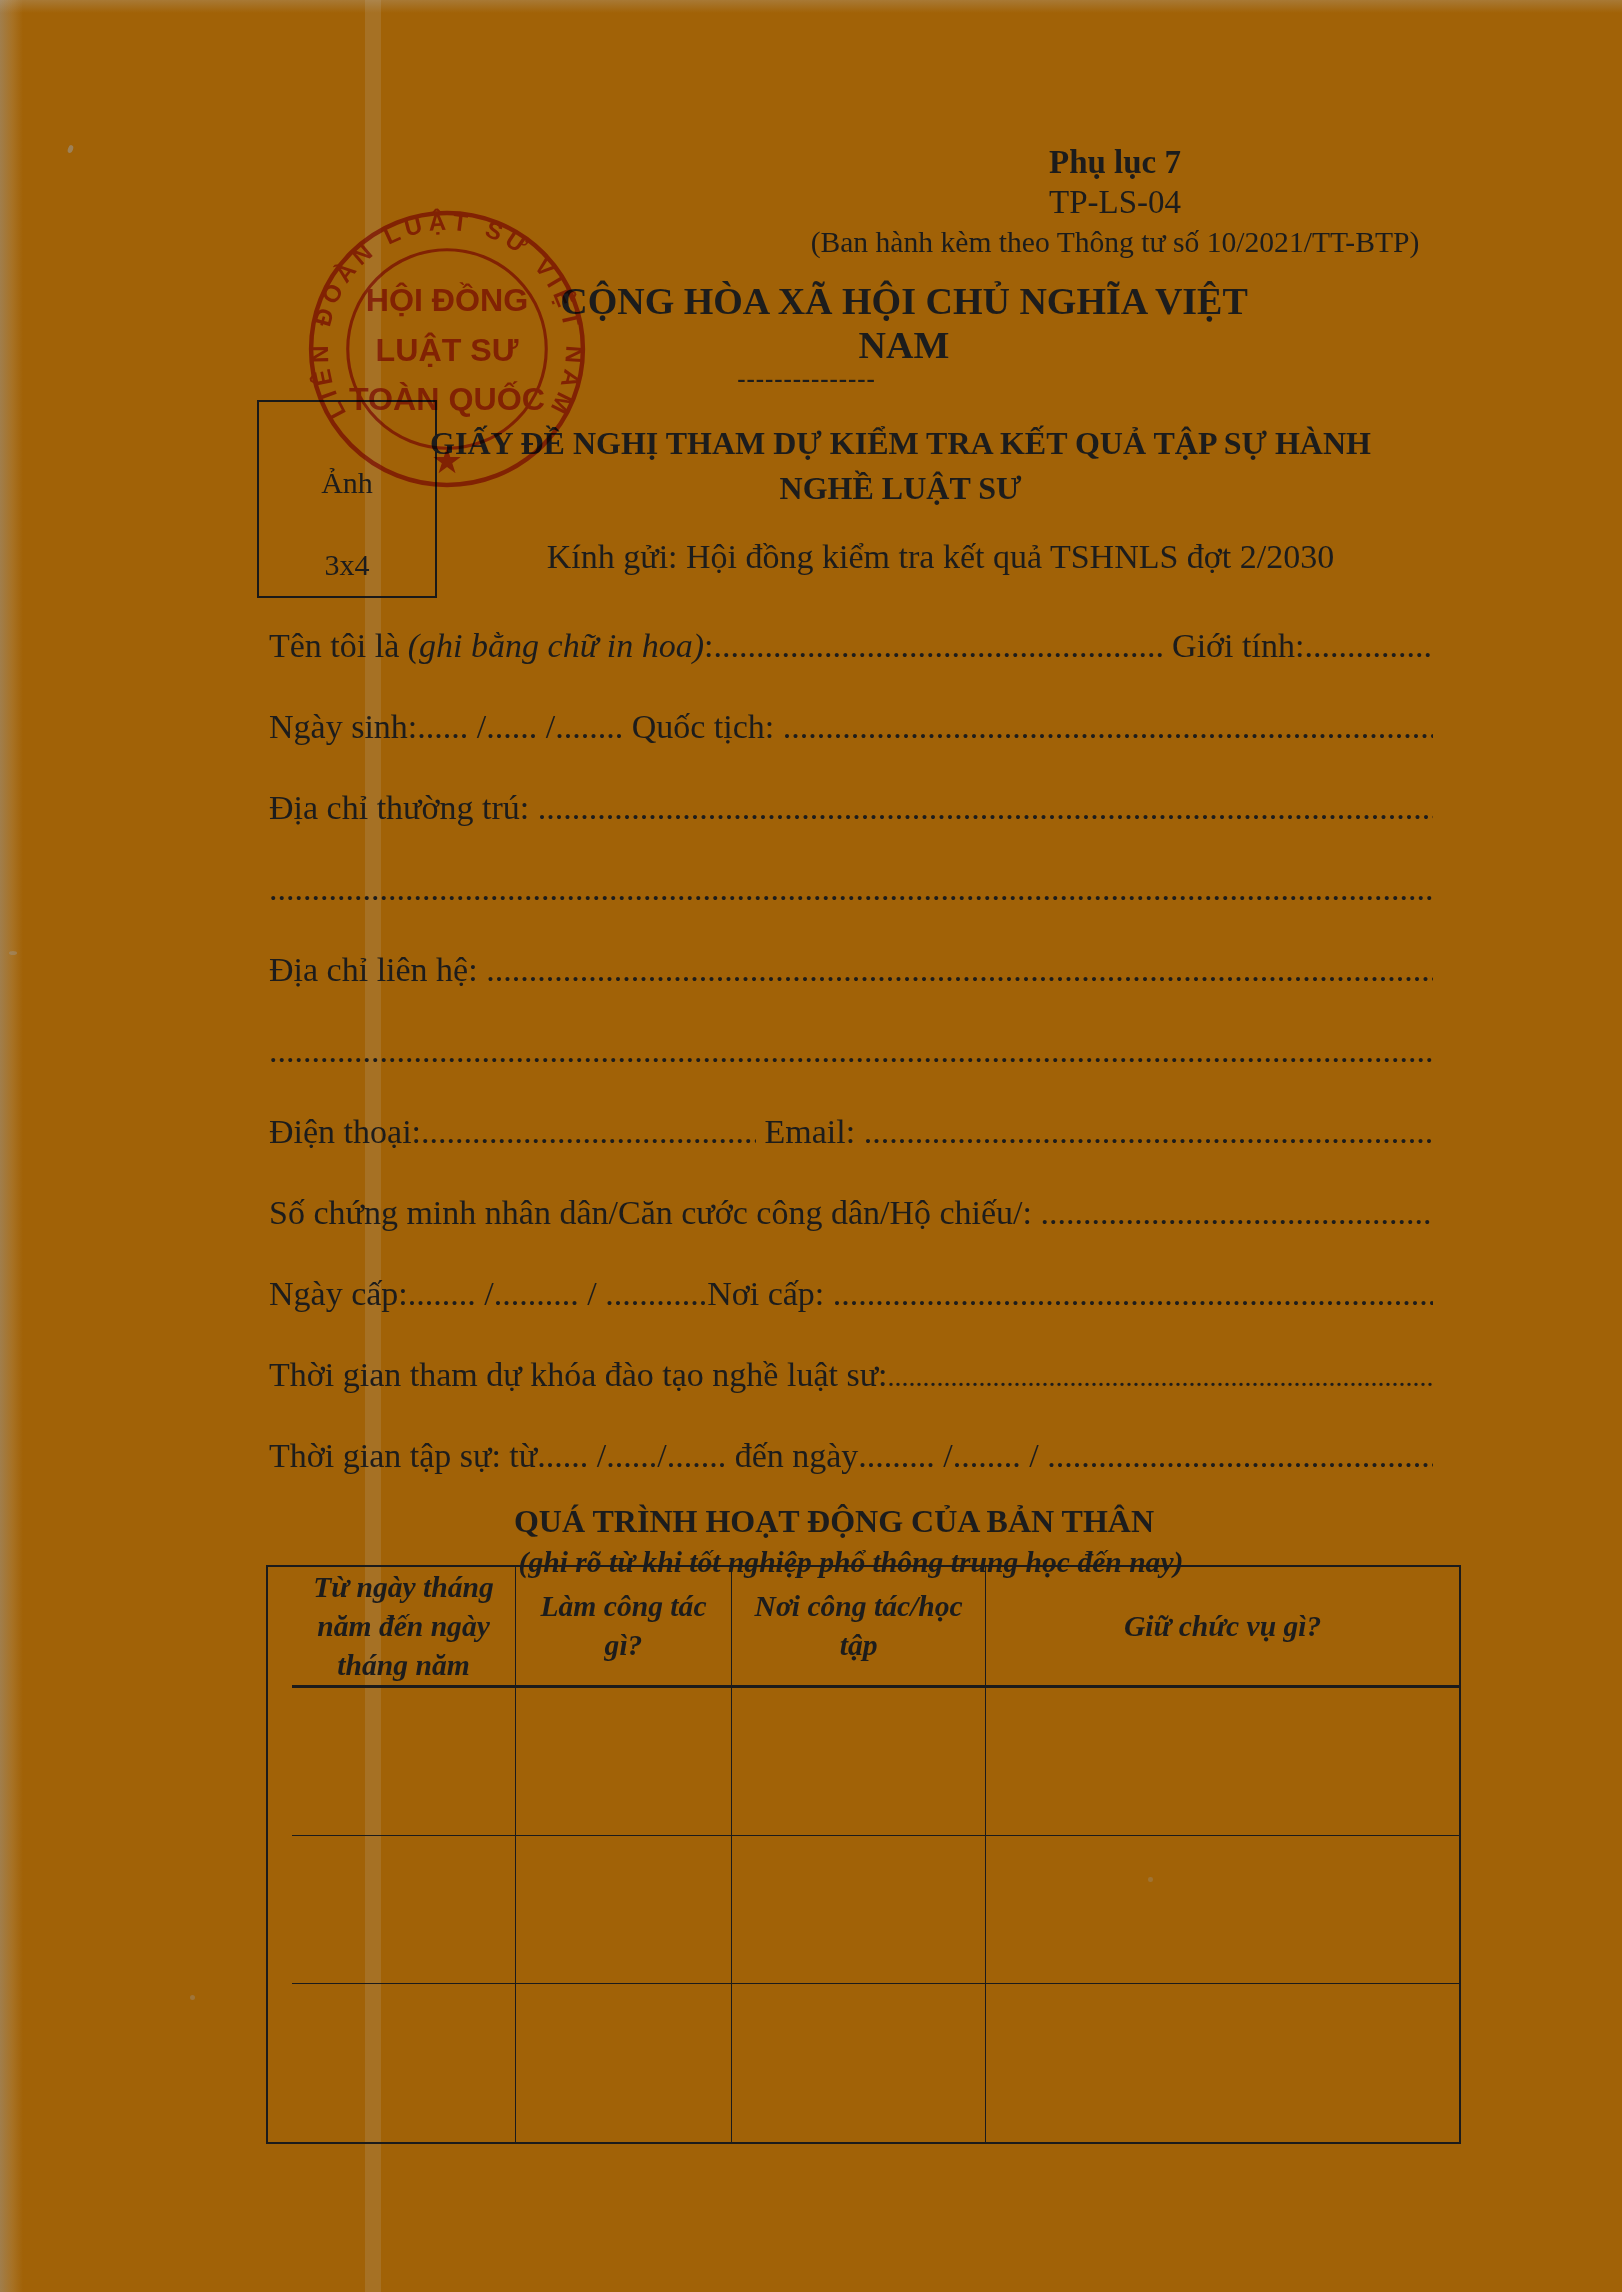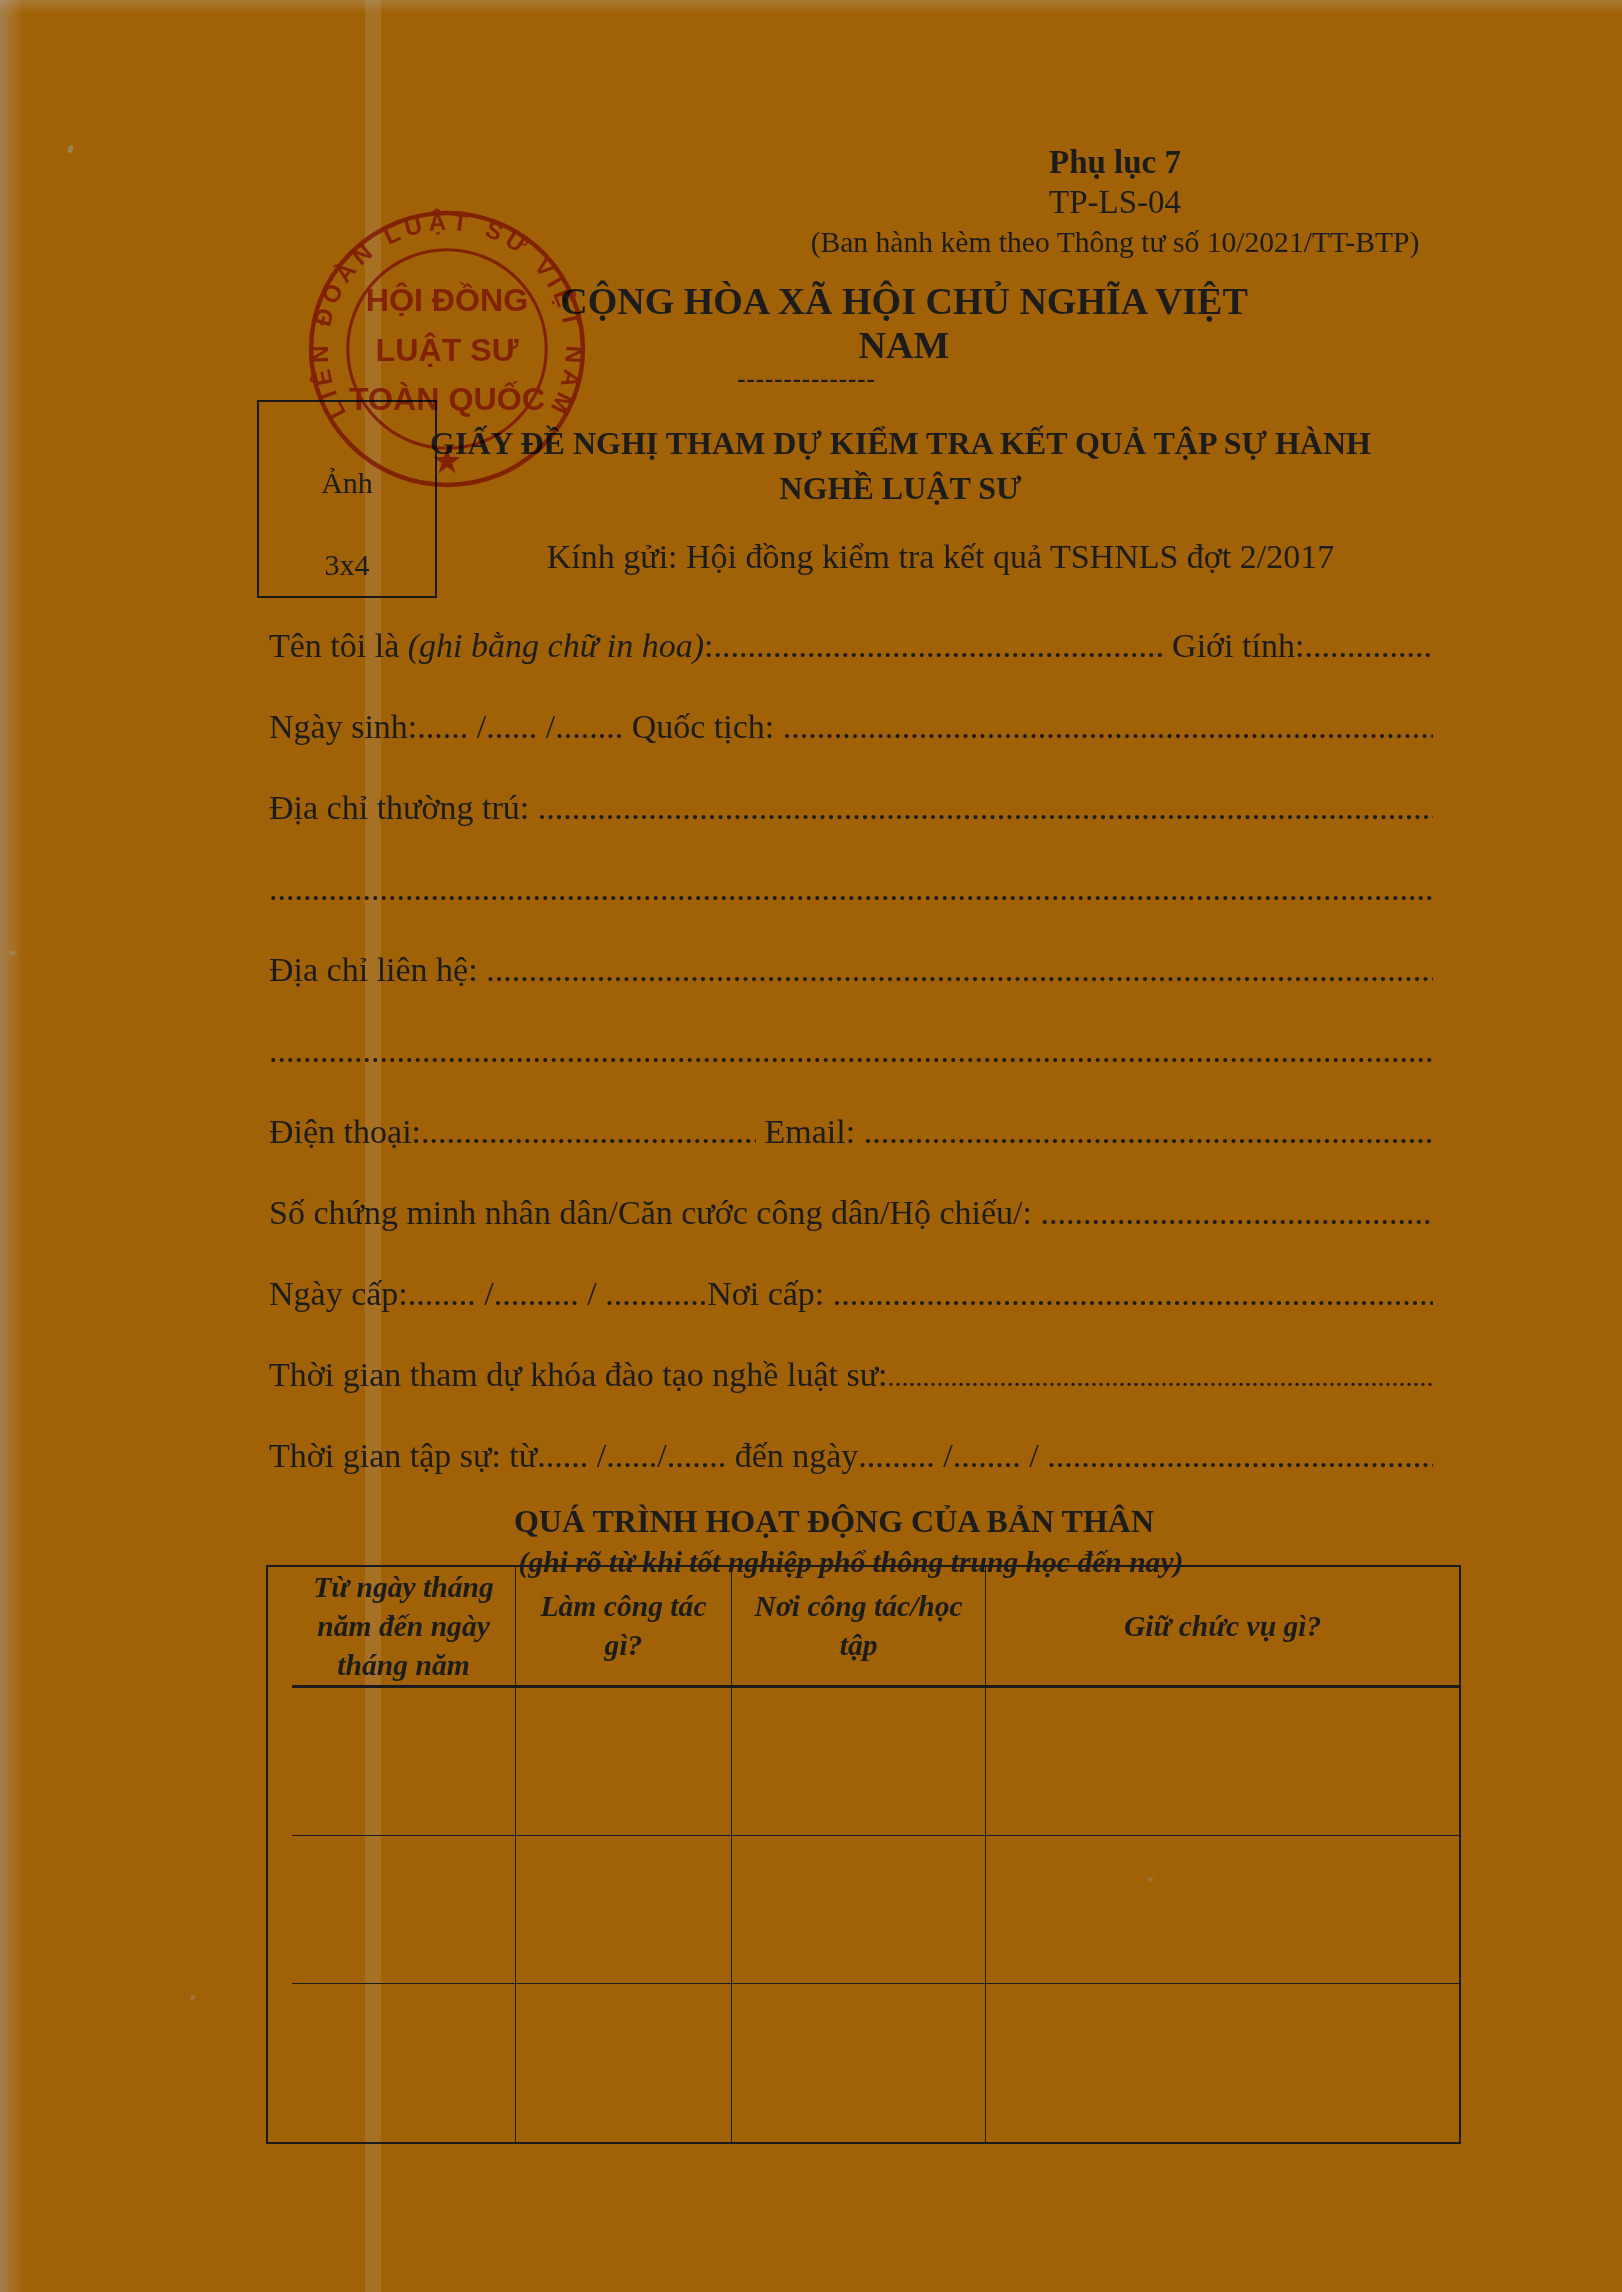--- a/index.html
+++ b/index.html
@@ -98,21 +98,21 @@
 
   <div class="abs photo-box">
     <div class="photo-label">Ảnh</div>
     <div class="photo-size">3x4</div>
   </div>
 
   <div class="abs doc-title">
     <div>GIẤY ĐỀ NGHỊ THAM DỰ KIỂM TRA KẾT QUẢ TẬP SỰ HÀNH</div>
     <div>NGHỀ LUẬT SƯ</div>
   </div>
-  <div class="abs salutation">Kính gửi: Hội đồng kiểm tra kết quả TSHNLS đợt 2/2017</div>
+  <div class="abs salutation">Kính gửi: Hội đồng kiểm tra kết quả TSHNLS đợt 2/2030</div>
 
   <svg class="abs stamp" viewBox="0 0 340 340">
     <circle cx="170" cy="170" r="152" fill="none" stroke="#c4362e" stroke-width="5"></circle>
     <circle cx="170" cy="170" r="111" fill="none" stroke="#c4362e" stroke-width="3.5"></circle>
     <path id="ringPath" d="M 76.0 264.0 A 133 133 0 1 1 264.0 264.0" fill="none"></path>
     <text font-size="27" font-weight="bold" letter-spacing="6" fill="#c4362e" font-family="&quot;Liberation Sans&quot;, sans-serif">
       <textPath href="#ringPath" startOffset="50%" text-anchor="middle">LIÊN ĐOÀN LUẬT SƯ VIỆT NAM</textPath>
     </text>
     <text x="170" y="128" text-anchor="middle" font-size="36" font-weight="bold" fill="#c4362e" font-family="&quot;Liberation Sans&quot;, sans-serif">HỘI ĐỒNG</text>
     <text x="170" y="183" text-anchor="middle" font-size="36" font-weight="bold" fill="#c4362e" font-family="&quot;Liberation Sans&quot;, sans-serif">LUẬT SƯ</text>

